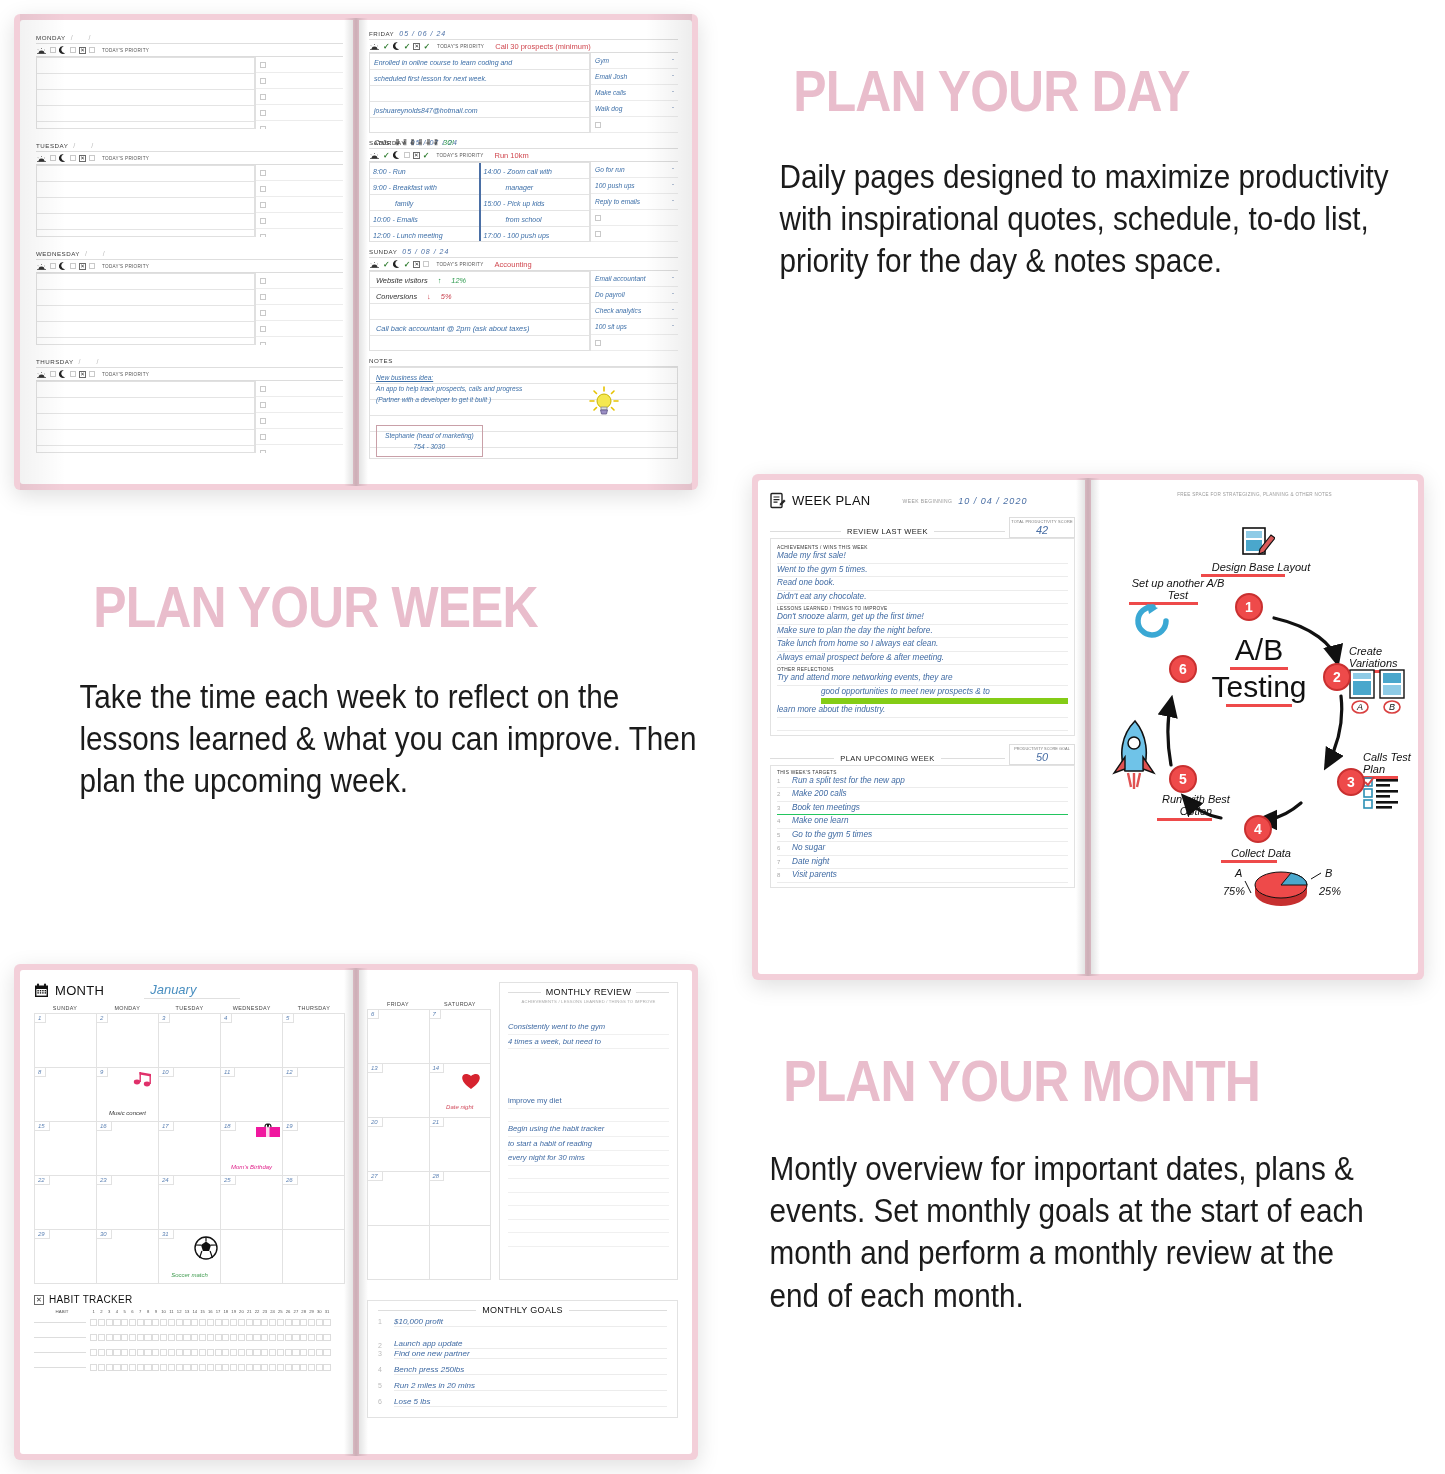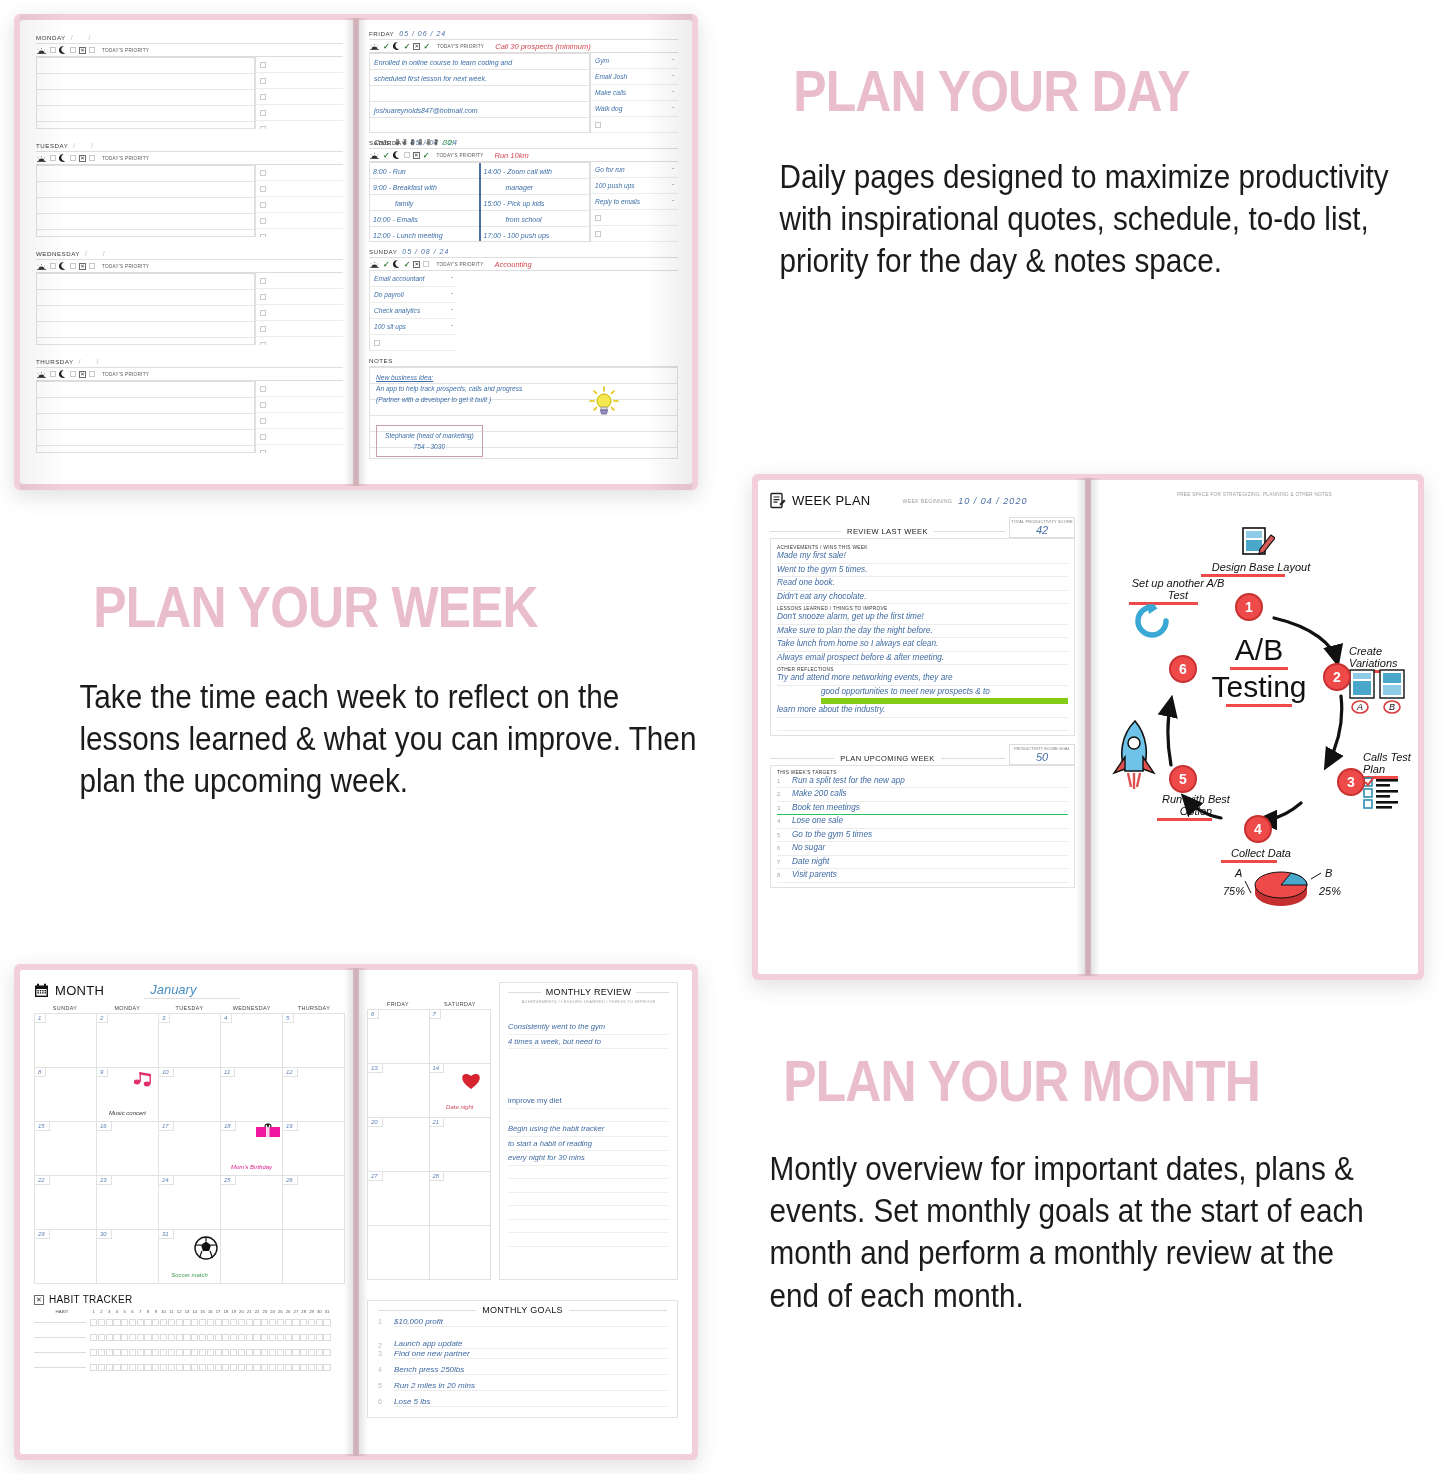--- a/index.html
+++ b/index.html
@@ -64,21 +64,21 @@
   .d-slashes { color:#bbb; letter-spacing:7px; font-size:7px;}
   .iconrow {
     display: flex; align-items: center; gap: 3px;
     border-bottom: 1px solid #dcdcdc; padding: 2px 0; height: 13px;
   }
   .chk { width: 6px; height: 6px; border: 1px solid #c9c9c9; background:#fff; }
   .chkx { width: 7px; height: 7px; border: 1px solid #6a6a6a; font-size:5.5px;
           display:flex;align-items:center;justify-content:center;color:#333;}
   .tick { color: #2c7a2c; font-size: 8px; font-weight: bold; }
   .tp-lbl { font-size: 4.6px; color: #555; letter-spacing: .3px; margin-left: 4px; }
-  .tp-val { font-size: 7.5px; color: #d0474f; font-style: italic; margin-left: 8px; }
+  .tp-val { font-size: 7.5px; color: #d0474f; margin-left: 8px; }
   .hw { font-style: italic; color: #3d6fa8; }
   .hw-dark { color: #333; }
   .ruled {
     position: relative;
     background-image: repeating-linear-gradient(
       to bottom, transparent 0 15px, #e4e4e4 15px 16px);
     border: 1px solid #e0e0e0;
   }
   .todo-col {
     border-left: 1px solid #e0e0e0;
@@ -429,20 +429,34 @@
             <span><svg width="8" height="9" viewBox="0 0 16 18">
      <path d="M13 13.6A7.6 7.6 0 1 1 9.5 1 6.4 6.4 0 0 0 13 13.6z" fill="#222"></path>
    </svg></span>
             <span class="tick">✓</span>
             <span class="chkx">✕</span>
             <span class="chk"></span>
             <span class="tp-lbl">TODAY'S PRIORITY</span>
             <span class="tp-val">Accounting</span>
           </div>
           <div style="display:flex; height:80px;">
+            <div style="flex:1; padding:1px 6px; font-size:7.4px; line-height:16px;" class="ruled">
+              <div style="height:16px; display:flex; gap:10px; align-items:center;">
+                <span class="hw hw-dark">Website visitors</span>
+                <span style="color:#2f9b4f;font-weight:bold;">↑</span>
+                <span style="color:#2f9b4f;font-style:italic;">12%</span>
+              </div>
+              <div style="height:16px; display:flex; gap:10px; align-items:center;">
+                <span class="hw hw-dark">Conversions</span>
+                <span style="color:#c8414e;font-weight:bold;">↓</span>
+                <span style="color:#c8414e;font-style:italic;">5%</span>
+              </div>
+              <div style="height:16px;"></div>
+              <div style="height:16px;" class="hw">Call back accountant @ 2pm (ask about taxes)</div>
+            </div>
             <div style="width:88px; height:80px; overflow:hidden;" class="todo-col">
               <div>
                 <span class="hw">Email accountant</span>
                 <span style="color:#6a86b0;font-size:6px;">ˇ</span>
               </div>
               <div>
                 <span class="hw">Do payroll</span>
                 <span style="color:#6a86b0;font-size:6px;">ˇ</span>
               </div>
               <div>
@@ -542,21 +556,21 @@
           <div style="display:flex;gap:7px;border-bottom:1px solid #ececec;align-items:baseline;">
             <span style="font-size:6px;color:#aaa;width:8px;">2</span>
             <span class="w-hw">Make 200 calls</span>
           </div>
           <div style="display:flex;gap:7px;border-bottom:1px solid #22c55e;align-items:baseline;">
             <span style="font-size:6px;color:#aaa;width:8px;">3</span>
             <span class="w-hw">Book ten meetings</span>
           </div>
           <div style="display:flex;gap:7px;border-bottom:1px solid #ececec;align-items:baseline;">
             <span style="font-size:6px;color:#aaa;width:8px;">4</span>
-            <span class="w-hw">Lose one sale</span>
+            <span class="w-hw">Make one learn</span>
           </div>
           <div style="display:flex;gap:7px;border-bottom:1px solid #ececec;align-items:baseline;">
             <span style="font-size:6px;color:#aaa;width:8px;">5</span>
             <span class="w-hw">Go to the gym 5 times</span>
           </div>
           <div style="display:flex;gap:7px;border-bottom:1px solid #ececec;align-items:baseline;">
             <span style="font-size:6px;color:#aaa;width:8px;">6</span>
             <span class="w-hw">No sugar</span>
           </div>
           <div style="display:flex;gap:7px;border-bottom:1px solid #ececec;align-items:baseline;">

